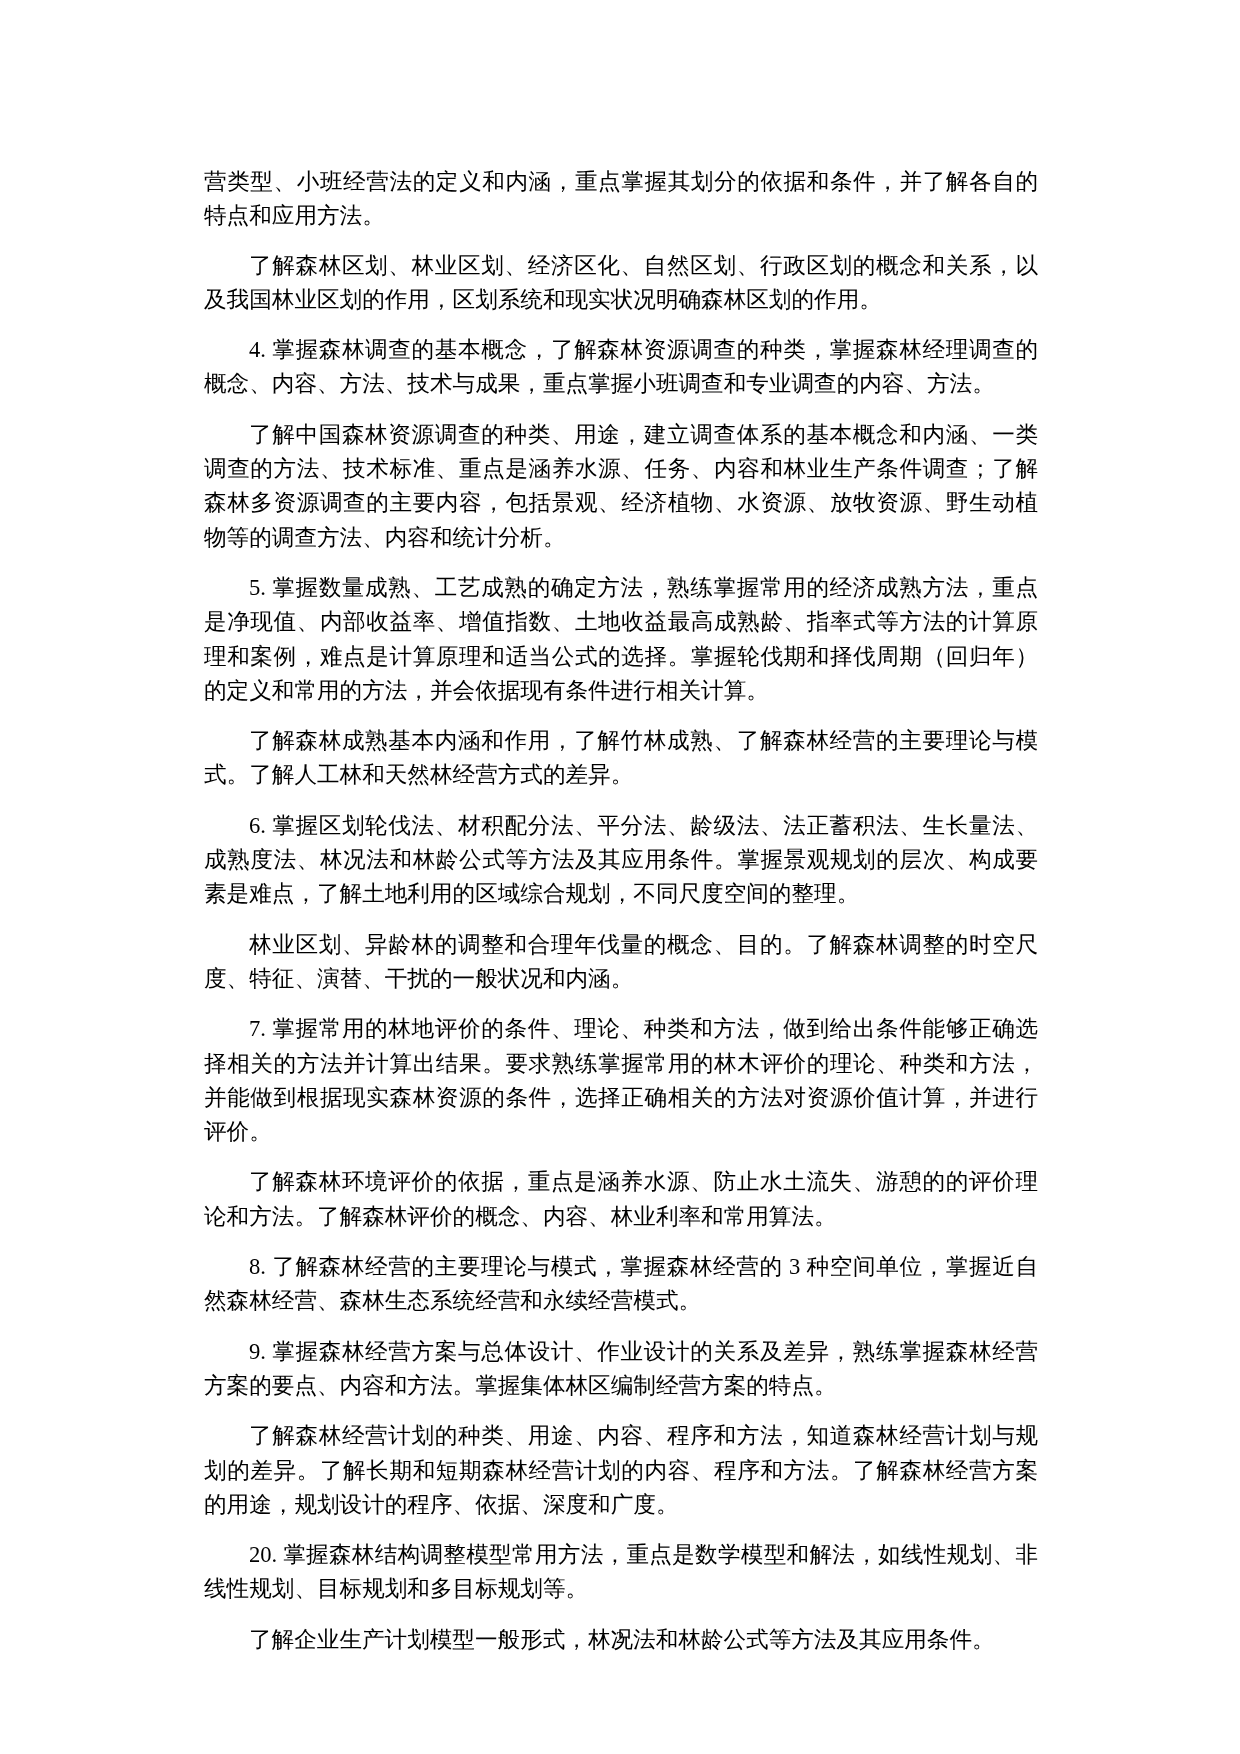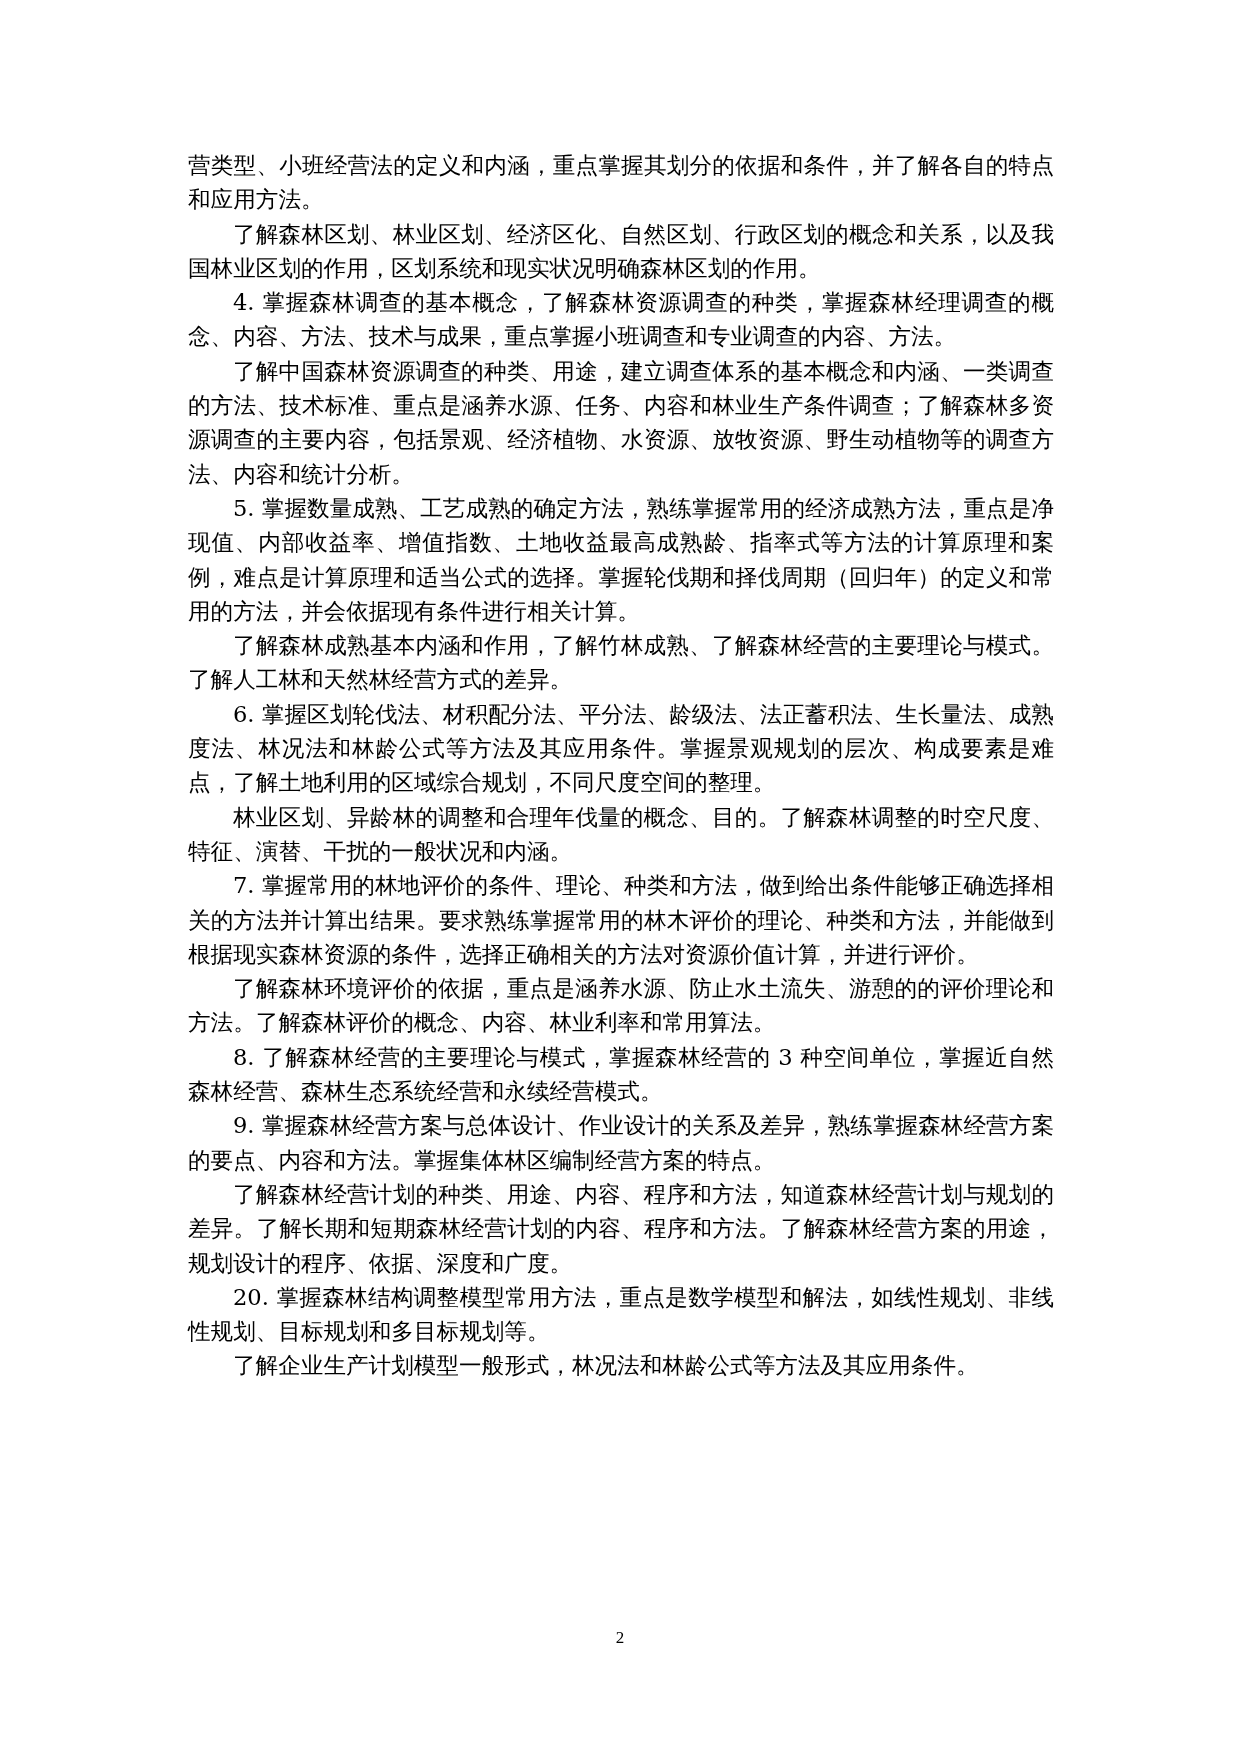--- a/index.html
+++ b/index.html
@@ -9,22 +9,22 @@
     left: 188px;
     top: 148px;
     width: 866px;
     color: #000000;
     font-family: "DejaVu Serif", "Liberation Serif", serif;
     font-size: 22.6px;
     line-height: 34.3px;
     text-align: justify;
     text-justify: inter-character;
   }
-  .para { margin: 0; padding: 0; }
-  .indent { text-indent: 45px; }
+  .para { margin: 16px; padding: 0; }
+  .indent { text-indent: 45px; font-family: Liberation Serif, serif; }
   .page-number {
     position: absolute;
     left: 0; right: 0;
     top: 1628px;
     text-align: center;
     font-family: "Liberation Serif", "DejaVu Serif", serif;
     font-size: 17px;
     color: #000000;
   }
 </style>

